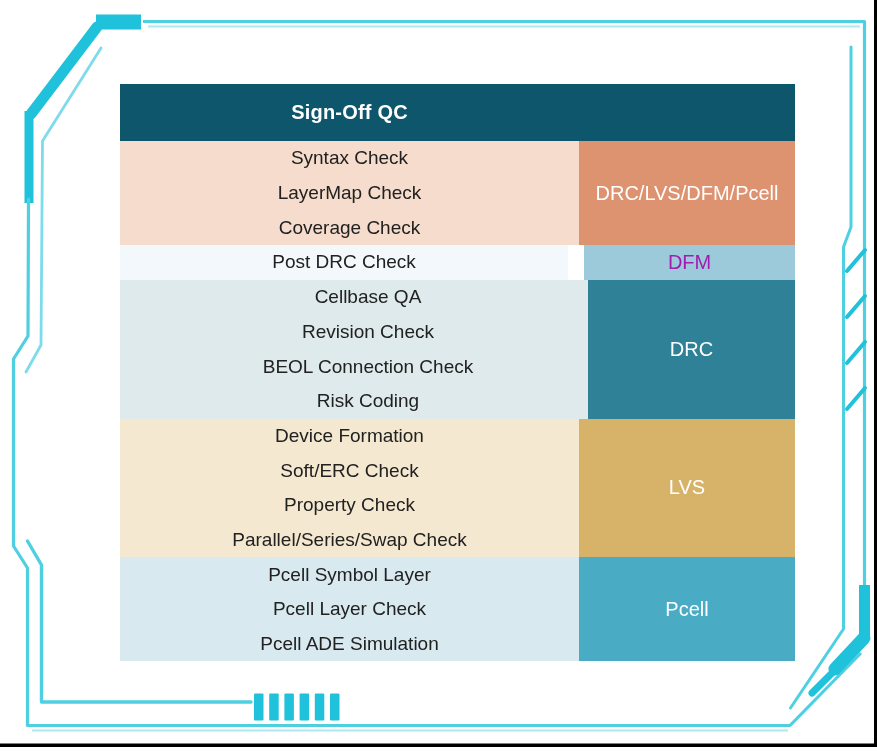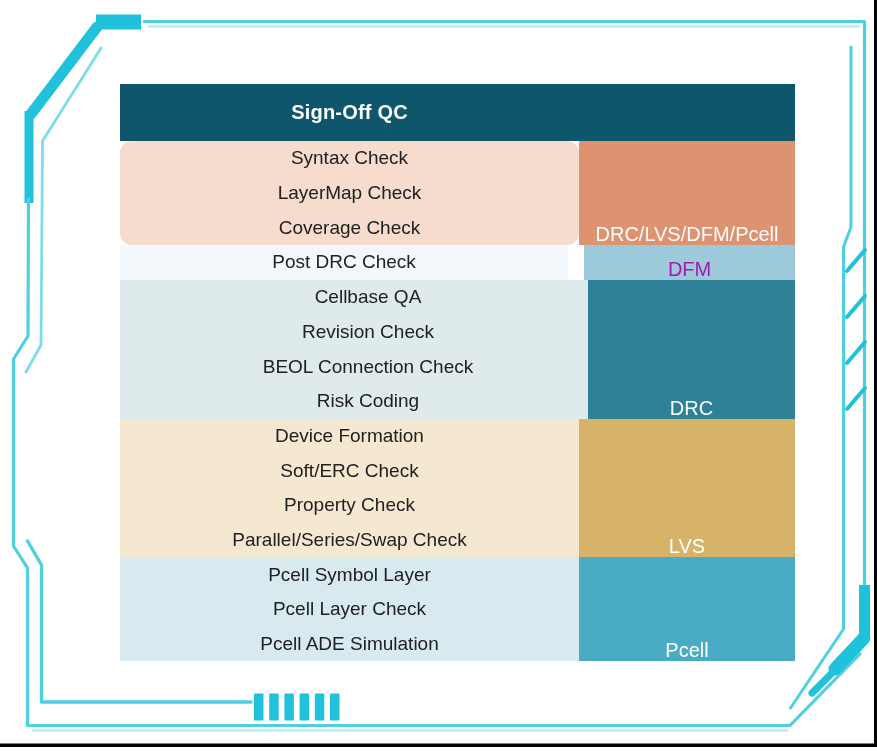--- a/index.html
+++ b/index.html
@@ -58,21 +58,21 @@
   }
   .check-item {
     text-align: center;
     font-size: 19px;
     color: var(--item-color, #212121);
     line-height: 1.05;
   }
   .cell-right {
     width: 216px;
     display: flex;
-    align-items: flex-end;
+    align-items: center;
     justify-content: center;
     font-size: 20px;
     line-height: 1.05;
   }
 </style>
 </head>
 <body>
 
 <div id="stage">
 
@@ -119,21 +119,21 @@
   </svg>
 
   <div class="qc-table">
     <div class="qc-header">
       <div class="qc-header-left">
         <span class="qc-title">Sign-Off QC</span>
       </div>
     </div>
     <div id="qc-body">
         <div class="group-row" style="height: 104.1px;">
-          <div class="cell-left" style="background: rgb(245, 220, 204); border-radius: 12px;">
+          <div class="cell-left" style="background: rgb(245, 220, 204);">
             <div class="check-item">Syntax Check</div>
             <div class="check-item">LayerMap Check</div>
             <div class="check-item">Coverage Check</div>
           </div>
           <div class="cell-right" style="background: rgb(221, 146, 112); color: rgb(255, 255, 255);">
             <span>DRC/LVS/DFM/Pcell</span>
           </div>
         </div>
         <div class="group-row" style="height: 34.7px; gap: 16px;">
           <div class="cell-left" style="background: rgb(242, 248, 251);">

